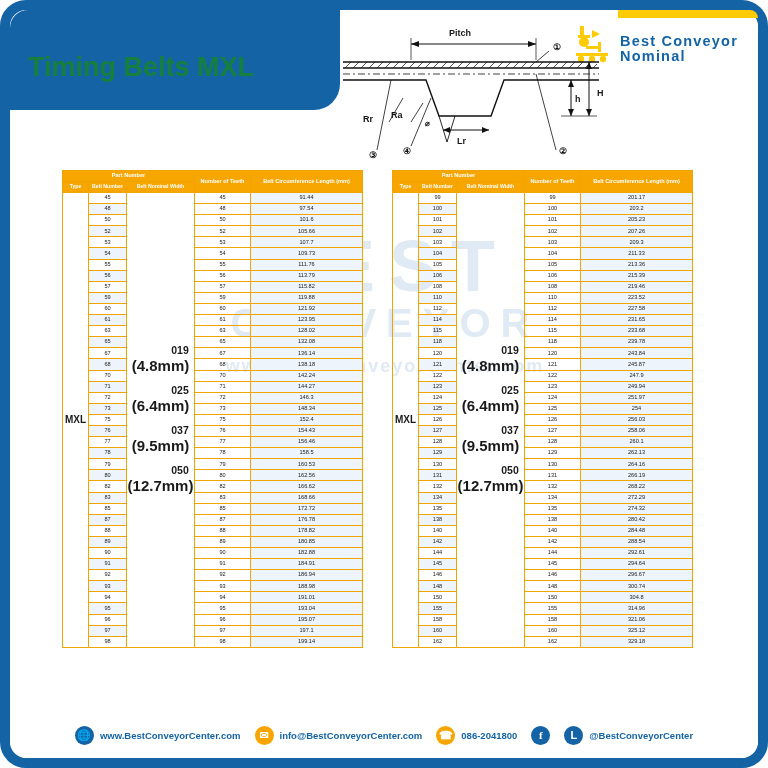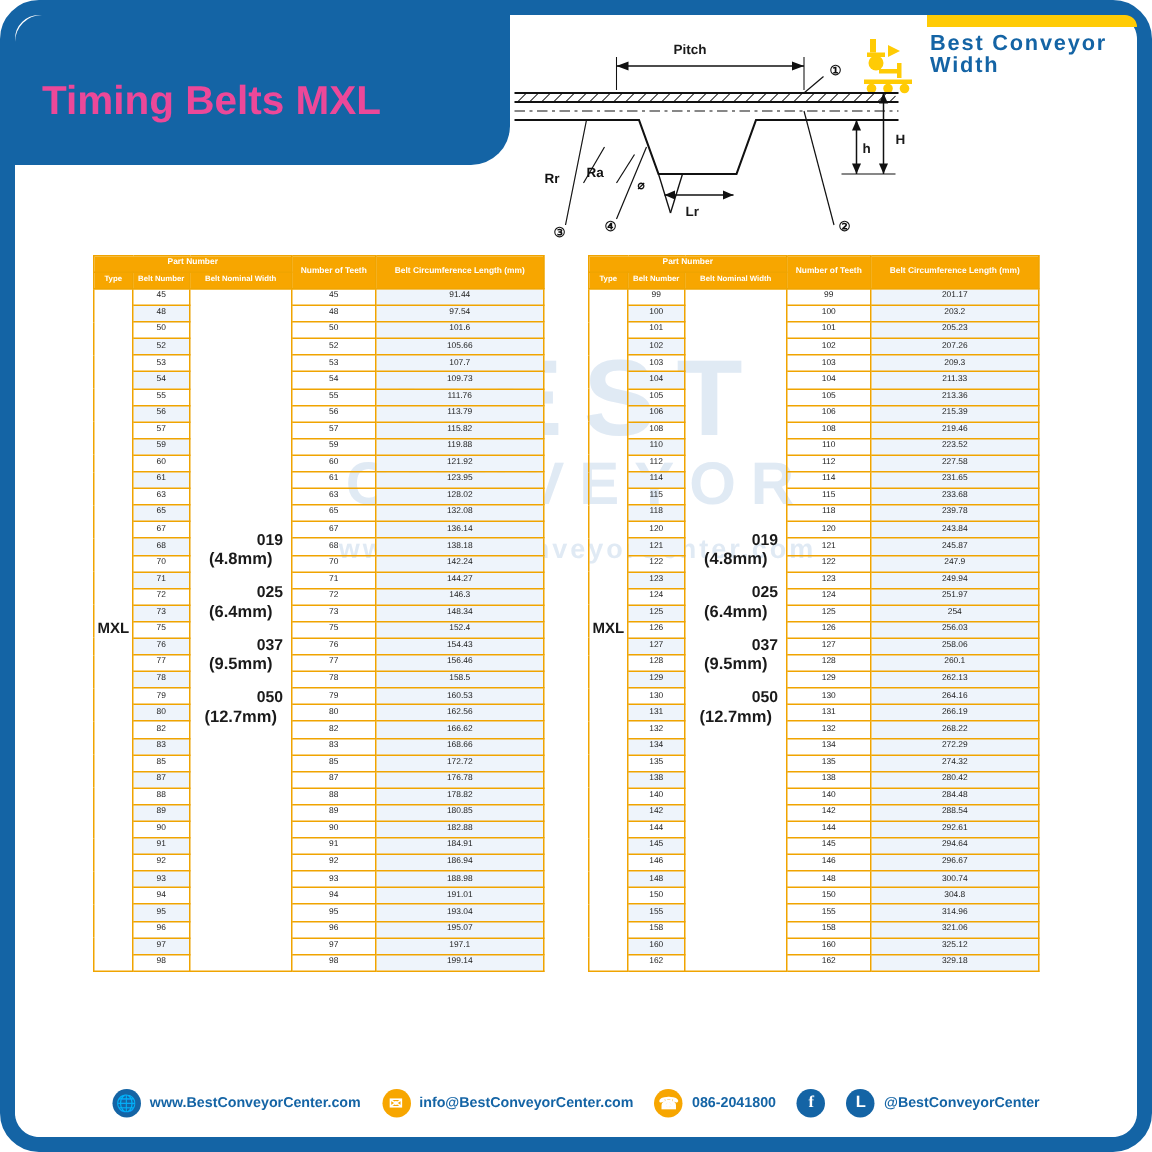--- a/index.html
+++ b/index.html
@@ -28,35 +28,35 @@
   
   .banner {
     position:absolute; left:10px; top:10px;
     width:330px; height:100px;
     background:#1464a5;
     border-top-left-radius:18px;
     border-bottom-right-radius:26px;
   }
   .banner-title {
     position:absolute; left:28px; top:52px;
-    color:#ec4899;
+    color:#15803d;
     font-size:27px; font-weight:bold;
     letter-spacing:0px;
     white-space:nowrap;
   }
   
   .accent-yellow {
     position:absolute; right:10px; top:10px;
     width:140px; height:8px; background:#ffcb05;
     border-top-right-radius:18px;
   }
   
   .logo {
     position:absolute; right:30px; top:22px;
-    display:flex; align-items:flex-start; gap:8px;
+    display:flex; align-items:flex-end; gap:8px;
   }
   .logo-mark { width:40px; height:42px; }
   .logo-text { display:flex; flex-direction:column; line-height:1.05; }
   .logo-text .l1, .logo-text .l2 {
     color:#1464a5; font-weight:bold; font-size:14.5px; letter-spacing:1.2px;
   }
   
   .diagram { position:absolute; left:331px; top:18px; width:300px; height:150px; }
   
   .tables { position:absolute; left:0; top:170px; width:768px; }
@@ -85,21 +85,21 @@
   }
   td.bn { width:38px; height:11.1px; font-size:5.6px; }
   td.bnw { width:68px; }
   td.not { width:56px; }
   td.bcl { width:112px; background:#eef4fb; }
   td.bn.alt { background:#eef4fb; }
   .width-block {
     font-size:10.5px; font-weight:bold; color:#1a1a1a; line-height:1.25;
   }
   .width-block .sz { display:block;margin-left:39px; }
-  .width-block .mm { display:block; font-size:11px; }
+  .width-block .mm { display:block; font-size:15px; }
   .width-block + .width-block { margin-top:8px; }
   
   .watermark {
     position:absolute; left:60px; top:225px; width:650px; height:240px;
     pointer-events:none;
     color:#dfe9f4;
     font-weight:bold;
     text-align:center;
     z-index:0;
     opacity:.95;
@@ -153,21 +153,21 @@
           <path d="M4 31 h32 v3 h-32z"></path>
           <circle cx="9" cy="37" r="3.2"></circle>
           <circle cx="20" cy="37" r="3.2"></circle>
           <circle cx="31" cy="37" r="3.2"></circle>
           <path d="M20 8 l8 4 -8 4z"></path>
         </g>
       </svg>
     </span>
     <span class="logo-text">
       <span class="l1">Best Conveyor</span>
-      <span class="l2">Width</span>
+      <span class="l2">Nominal</span>
     </span>
   </div>
 
   <div class="diagram">
     <svg width="300" height="150" viewBox="0 0 300 150">
 
       <g fill="none" stroke="#111" stroke-width="1.4">
         <path d="M12 62 H95 L108 98 H160 L173 62 H268"></path>
         <path d="M12 50 H268"></path>
         <path d="M12 44 H268"></path>

